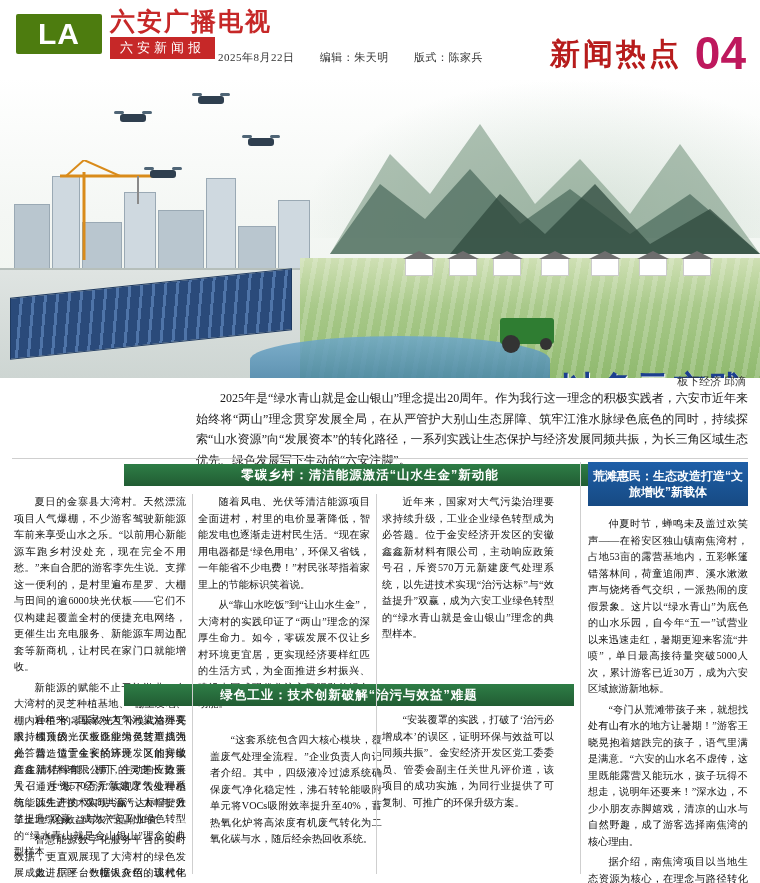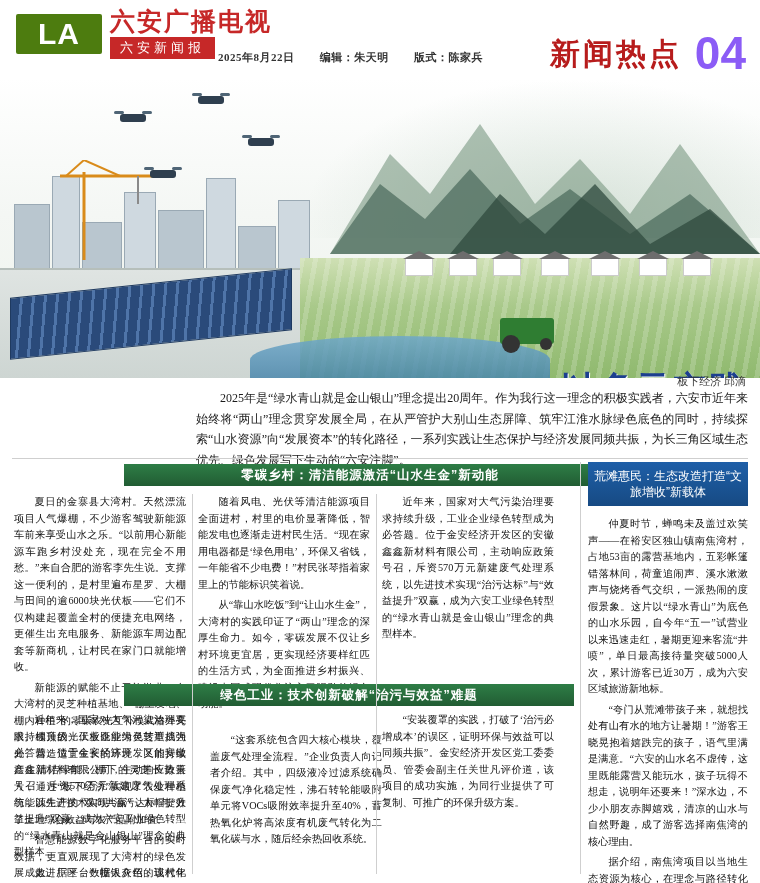--- a/index.html
+++ b/index.html
@@ -35,29 +35,29 @@
   }
   .logo-sub {
     margin-top:3px; font-size:13px; color:#fff; background:#c62828;
     display:inline-block; padding:2px 10px; letter-spacing:4px;
     font-family:"Liberation Sans", sans-serif;
   }
   .masthead-meta {
     position:absolute; left:218px; top:50px;
     font-size:11px; color:#333; letter-spacing:0.5px;
   }
-  .masthead-meta span { margin-right:22px;font-weight:bold; }
+  .masthead-meta span { margin-right:22px; }
   .section-name {
     position:absolute; right:78px; top:34px;
     font-size:30px; font-weight:bold; color:#b71c1c;
     font-family:"Liberation Sans", sans-serif; letter-spacing:3px;
   }
   .page-num {
     position:absolute; right:14px; top:26px;
-    font-size:46px; font-weight:bold; color:#8b5cf6;
+    font-size:46px; font-weight:bold; color:#be185d;
     font-family:"Liberation Sans", sans-serif;
   }
 
   
   .hero {
     position:absolute; left:0; top:78px; width:760px; height:300px;
     overflow:hidden;
     background:linear-gradient(#ffffff 0%, #f4f7f4 45%, #eef3ec 100%);
   }
   .mountains { position:absolute; left:330px; top:6px; width:430px; height:170px; }
@@ -141,21 +141,21 @@
   .col {
     position:absolute;
     font-size:10.2px; line-height:1.62; color:#111;
     text-align:justify;
   }
   .col p { margin:0 0 4px 0; text-indent:2em; }
 
   .rightbox {
     position:absolute; left:588px; top:462px; width:160px; height:44px;
     background:linear-gradient(#1e5fa8,#174a83); color:#fff;
-    font-family:"Liberation Sans", sans-serif; font-weight:normal;
+    font-family:"Liberation Sans", sans-serif; font-weight:bold;
     font-size:12px; line-height:1.35; text-align:center;
     display:flex; align-items:center; justify-content:center;
     padding:0 4px; box-sizing:border-box;
   }
   .vrule{position:absolute;width:1px;background:#cfcfcf;}
   .hrule{position:absolute;height:1px;background:#cfcfcf;}
 </style>
 </head>
 <body>
 

